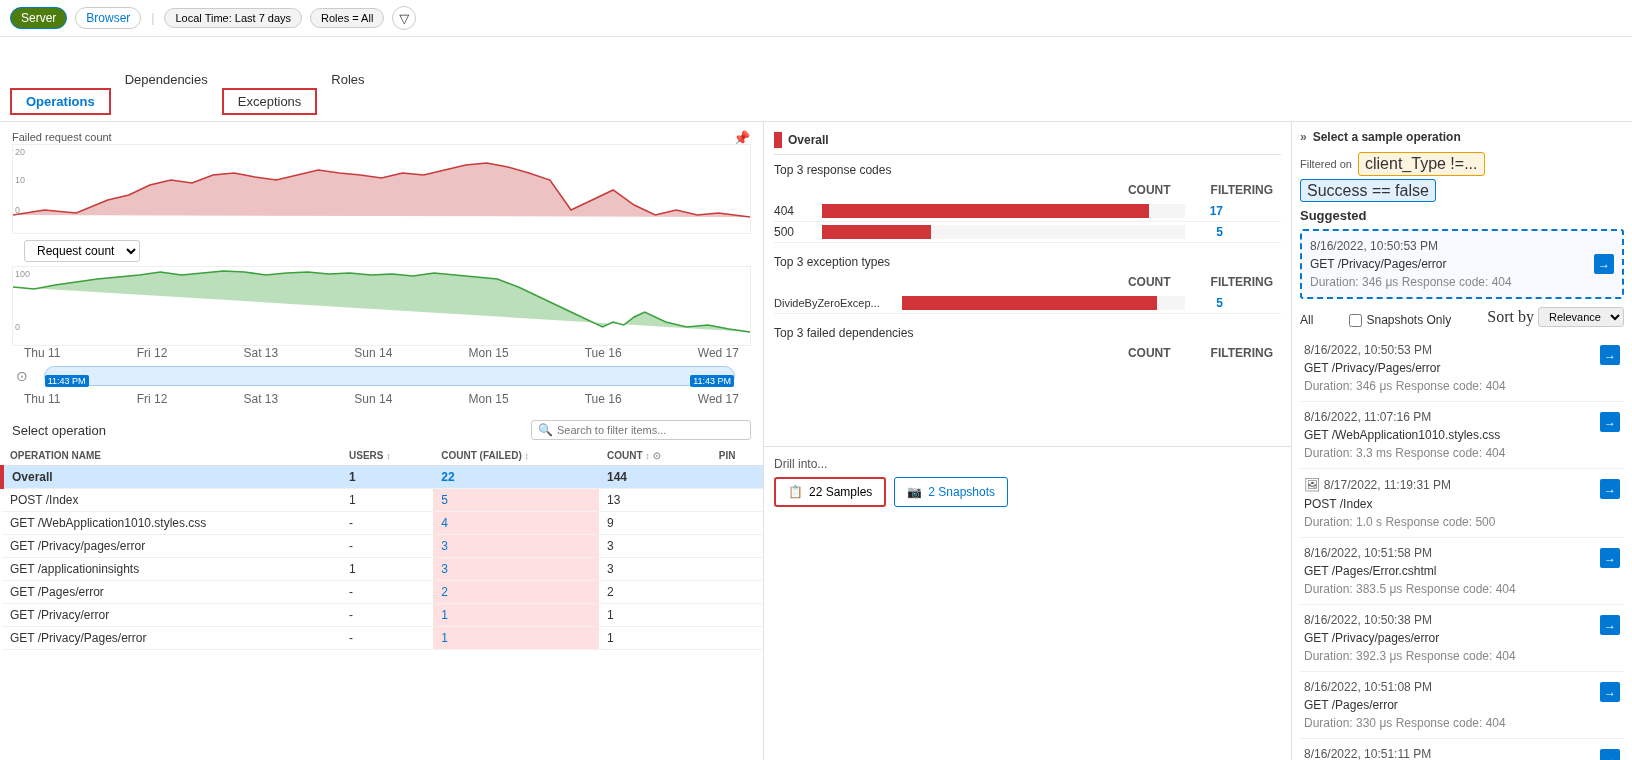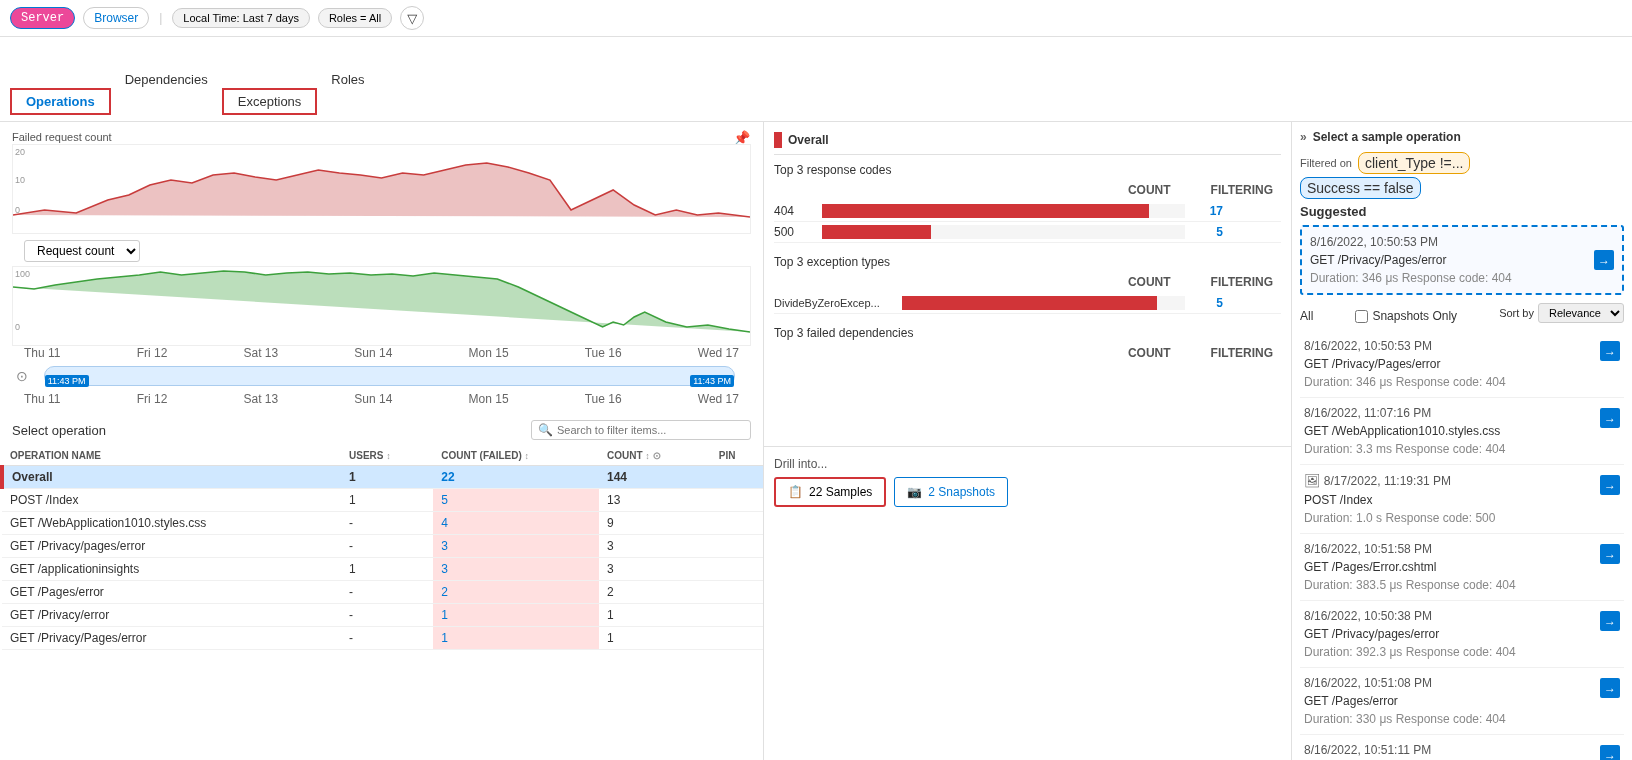--- a/index.html
+++ b/index.html
@@ -1,21 +1,21 @@
 <!DOCTYPE html>
 <html><head>
   <meta charset="utf-8">
   <style>
     * { box-sizing: border-box; margin: 0; padding: 0; font-family: 'Segoe UI', Arial, sans-serif; font-size: 12px; }
     body { background: #fff; color: #333; overflow: hidden; width: 1632px; height: 760px; }
 
     
     .header { display: flex; align-items: center; padding: 6px 10px; border-bottom: 1px solid #e0e0e0; gap: 8px; }
     .tab-btn { padding: 3px 10px; border-radius: 12px; cursor: pointer; font-size: 12px; border: 1px solid #ccc; background: #f3f3f3; }
-    .tab-btn.server { background: #ec4899; color: #fff; border-color: #0078d4; font-family: Liberation Mono, monospace; }
+    .tab-btn.server { background: #4d7c0f; color: #fff; border-color: #0078d4; }
     .tab-btn.browser { background: #fff; color: #0078d4; border-color: #ccc; }
     .separator { color: #ccc; margin: 0 2px; }
     .filter-pill { padding: 3px 10px; border-radius: 12px; border: 1px solid #ccc; background: #f3f3f3; cursor: pointer; font-size: 11px; }
     .filter-icon { width: 24px; height: 24px; display: flex; align-items: center; justify-content: center; border: 1px solid #ccc; border-radius: 50%; cursor: pointer; font-size: 13px; }
 
     
     .nav-tabs { display: flex; align-items: center; padding: 6px 10px; border-bottom: 1px solid #e0e0e0; gap: 0; }
     .nav-tab { padding: 4px 14px; cursor: pointer; font-size: 13px; color: #333; border: none; background: none; }
     .nav-tab.active { color: #0078d4; border: 2px solid #d13438; font-weight: 600; }
     .nav-tab.highlighted { border: 2px solid #d13438; margin-top: 45px; }
@@ -74,21 +74,21 @@
     .drill-section { padding: 10px; border-top: 1px solid #e0e0e0; margin-top: auto; }
     .drill-title { font-size: 12px; color: #555; margin-bottom: 6px; }
     .drill-buttons { display: flex; gap: 8px; }
     .drill-btn { display: flex; align-items: center; gap: 6px; padding: 6px 12px; border: 1px solid #ccc; border-radius: 3px; cursor: pointer; font-size: 12px; background: #f3f3f3; }
     .drill-btn.samples-btn { background: #fff; border: 2px solid #d13438; }
     .drill-btn.snapshots-btn { background: #fff; border: 1px solid #0078d4; color: #0078d4; }
 
     
     .right-panel-title { font-size: 14px; font-weight: 600; margin-bottom: 8px; display: flex; align-items: center; gap: 6px; }
     .expand-icon { color: #666; cursor: pointer; }
-    .filter-tag { background: #e8e8e8; padding: 2px 6px; border-radius: 8px; font-size: 14px; }
+    .filter-tag { background: #e8e8e8; padding: 2px 6px; border-radius: 3px; font-size: 16px; }
     .filter-tag.orange { background: #fff4e0; border: 1px solid #e8a000; }
     .filter-tag.blue { background: #e0f0ff; border: 1px solid #0078d4; text-align: right; }
     .suggested-label { font-size: 13px; font-weight: 600; margin-bottom: 6px; }
     .suggested-item { border: 2px dashed #0078d4; border-radius: 3px; padding: 6px 8px; margin-bottom: 8px; display: flex; align-items: center; justify-content: space-between; background: #f8faff; }
     .suggested-item-info { font-size: 11px; line-height: 1.5; }
     .arrow-btn { width: 20px; height: 20px; display: flex; align-items: center; justify-content: center; background: #0078d4; color: #fff; border-radius: 2px; cursor: pointer; flex-shrink: 0; }
 
     .sort-row { display: flex; align-items: flex-end; justify-content: space-between; margin-bottom: 8px; }
     .snapshots-checkbox { display: flex; align-items: center; gap: 4px; font-size: 11px; }
     .sort-select { padding: 2px 6px; border: 1px solid #ccc; border-radius: 3px; font-size: 11px; }
@@ -367,21 +367,21 @@
 
     <div class="sort-row">
       <div style="display:flex;align-items:center;gap:4px;">
         <span>All</span>
       </div>
       <div class="snapshots-checkbox">
         <input type="checkbox" style="">
         <span>Snapshots Only</span>
       </div>
       <div style="display:flex;align-items:center;gap:4px;">
-        <span style="font-size:11px;">Sort by</span>
+        <span style="font-size:16px;font-family:Liberation Serif, serif;">Sort by</span>
         <select class="sort-select">
           <option>Relevance</option>
         </select>
       </div>
     </div>
 
     <div class="sample-list" id="sample-list">
         <div class="sample-item">
     <div class="sample-info">
       <div class="sample-time">8/16/2022, 10:50:53 PM</div>

